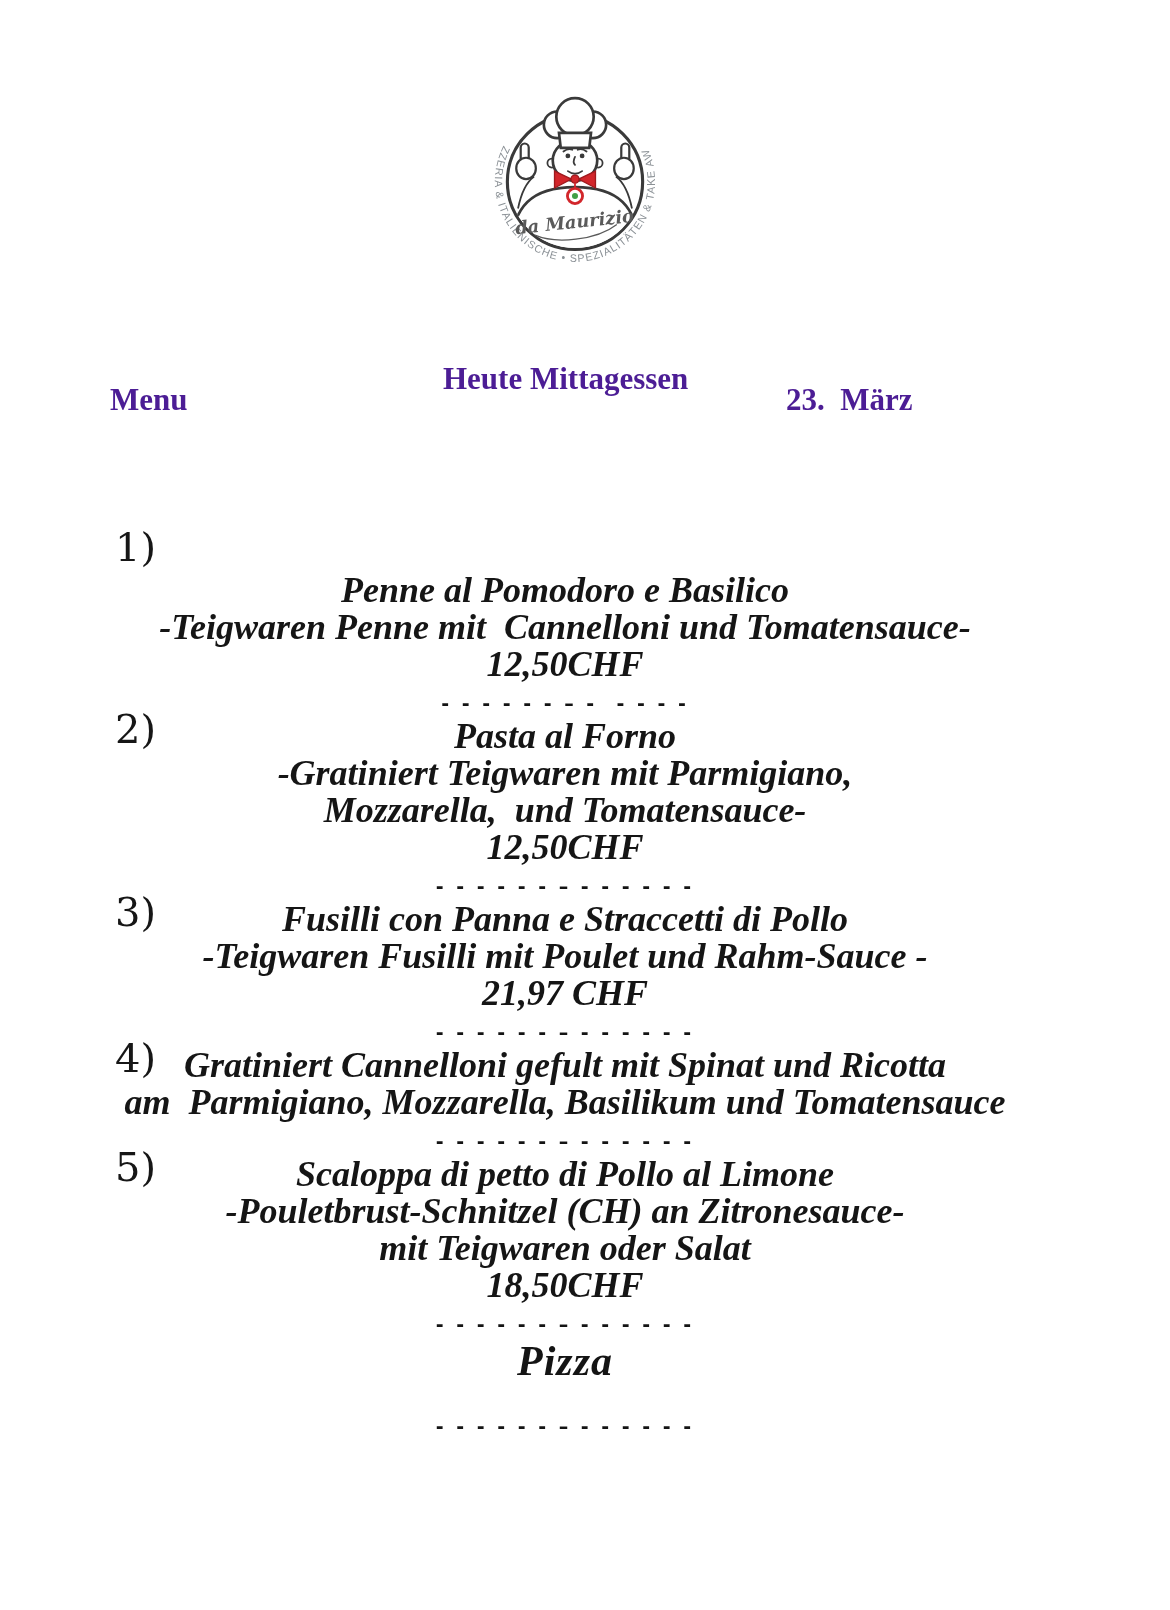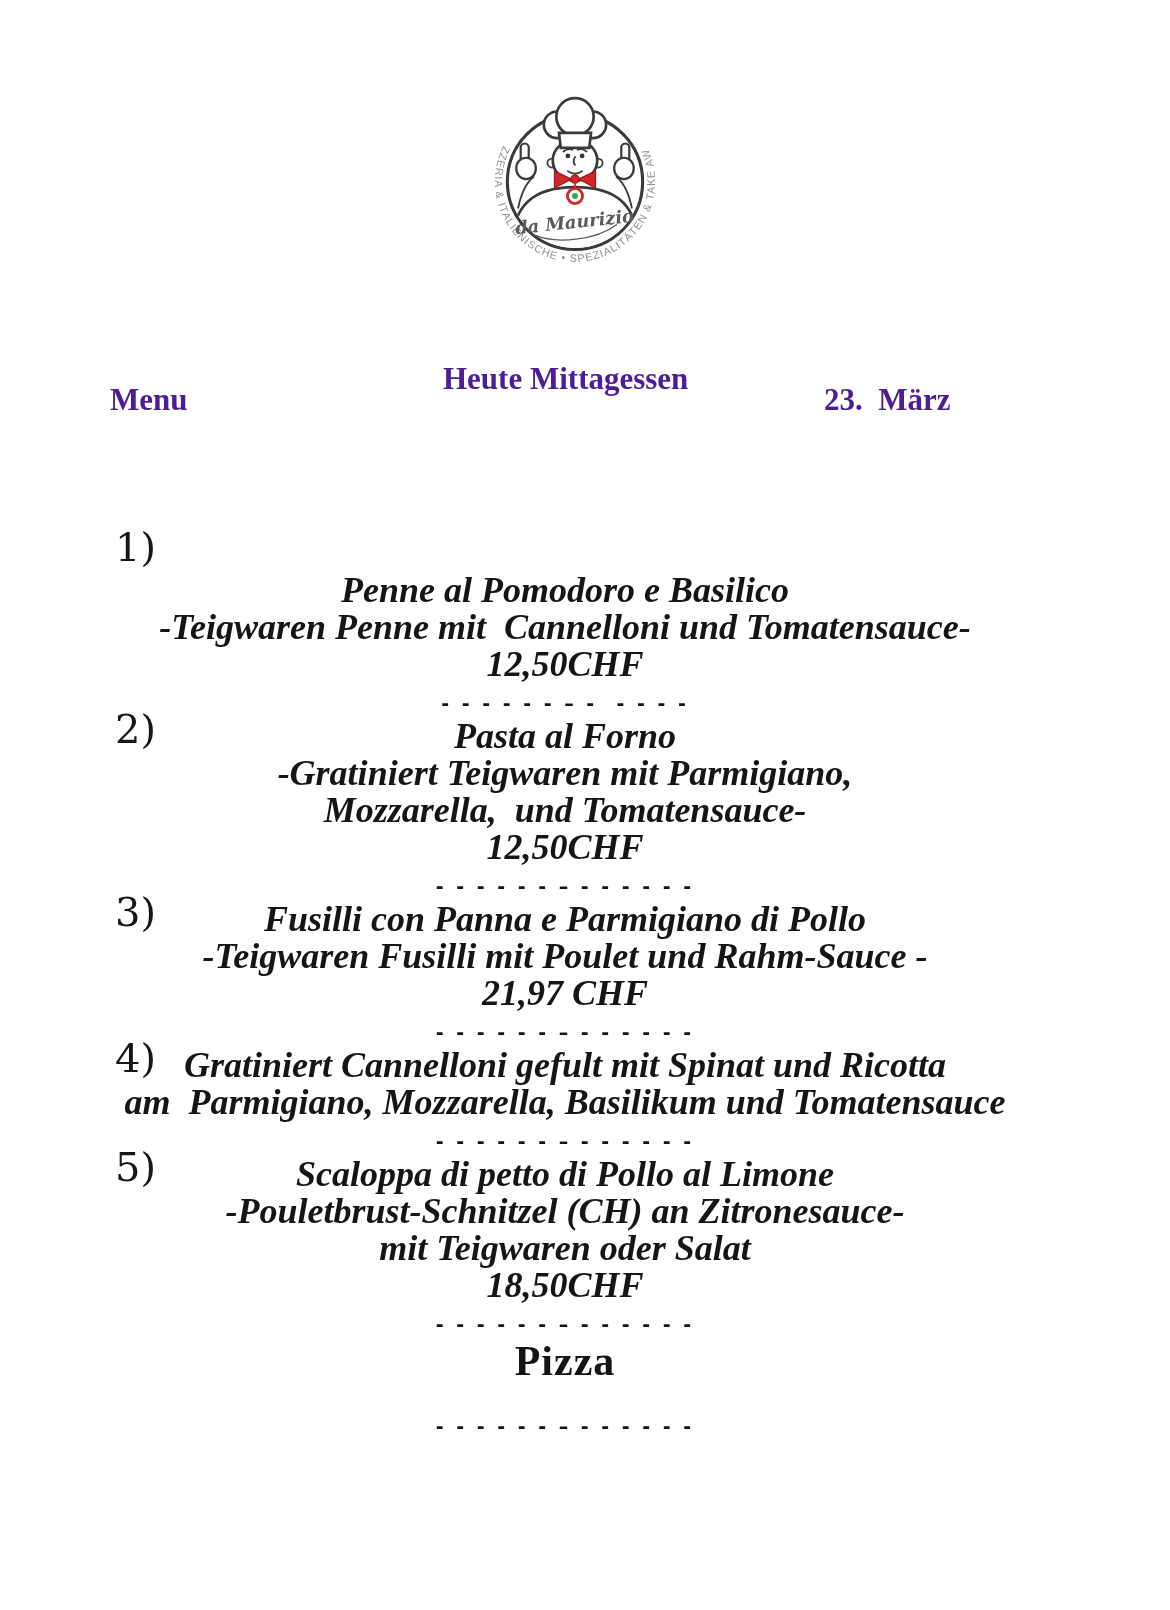--- a/index.html
+++ b/index.html
@@ -20,21 +20,21 @@
   .header-text{
     position:absolute;
     font-weight:700;
     font-size:31px;
     line-height:40px;
     white-space:pre;
     color:#4c1d95;
   }
   .h-title{left:110px;top:380px;}
   .h-subtitle{left:443px;top:359px;}
-  .h-date{left:824px;top:380px;}
+  .h-date{left:786px;top:380px;}
 
   
   .content{
     position:absolute;
     left:60px;top:520px;width:1010px;
     text-align:center;
   }
   .menu-item{position:relative;}
   .menu-item:first-child{padding-top:52px;}
   .item-number{
@@ -50,21 +50,21 @@
     white-space:pre;color:#151515;
   }
   .line:empty{display:none;}
   .separator{
     font-family:"DejaVu Sans", sans-serif;
     font-weight:700;font-size:19px;line-height:30px;
     letter-spacing:3px;margin-top:5px;
     white-space:pre;color:#141414;
   }
   .pizza-heading{
-    font-weight:700;
+    font-weight:700;font-style:italic;
     font-size:42px;line-height:56px;
     letter-spacing:1px;color:#141414;
     margin-top:-6px;
   }
   .pizza-sep{margin-top:22px;}
 </style>
 </head>
 <body>
 
 <div class="page">
@@ -155,21 +155,21 @@
       <span class="item-number">2)</span>
       <div class="line name">Pasta al Forno</div>
       <div class="line desc">-Gratiniert Teigwaren mit Parmigiano,</div>
       <div class="line desc">Mozzarella,  und Tomatensauce-</div>
       <div class="line price">12,50CHF</div>
       <div class="separator">- - - - - - – - - - - - -</div>
     </div>
 
     <div class="menu-item">
       <span class="item-number">3)</span>
-      <div class="line name">Fusilli con Panna e Parmigiano di Pollo</div>
+      <div class="line name">Fusilli con Panna e Straccetti di Pollo</div>
       <div class="line desc">-Teigwaren Fusilli mit Poulet und Rahm-Sauce -</div>
 
       <div class="line price">21,97 CHF</div>
       <div class="separator">- - - - - - – - - - - - -</div>
     </div>
 
     <div class="menu-item">
       <span class="item-number">4)</span>
       <div class="line name">Gratiniert Cannelloni gefult mit Spinat und Ricotta</div>
       <div class="line desc">am  Parmigiano, Mozzarella, Basilikum und Tomatensauce</div>

